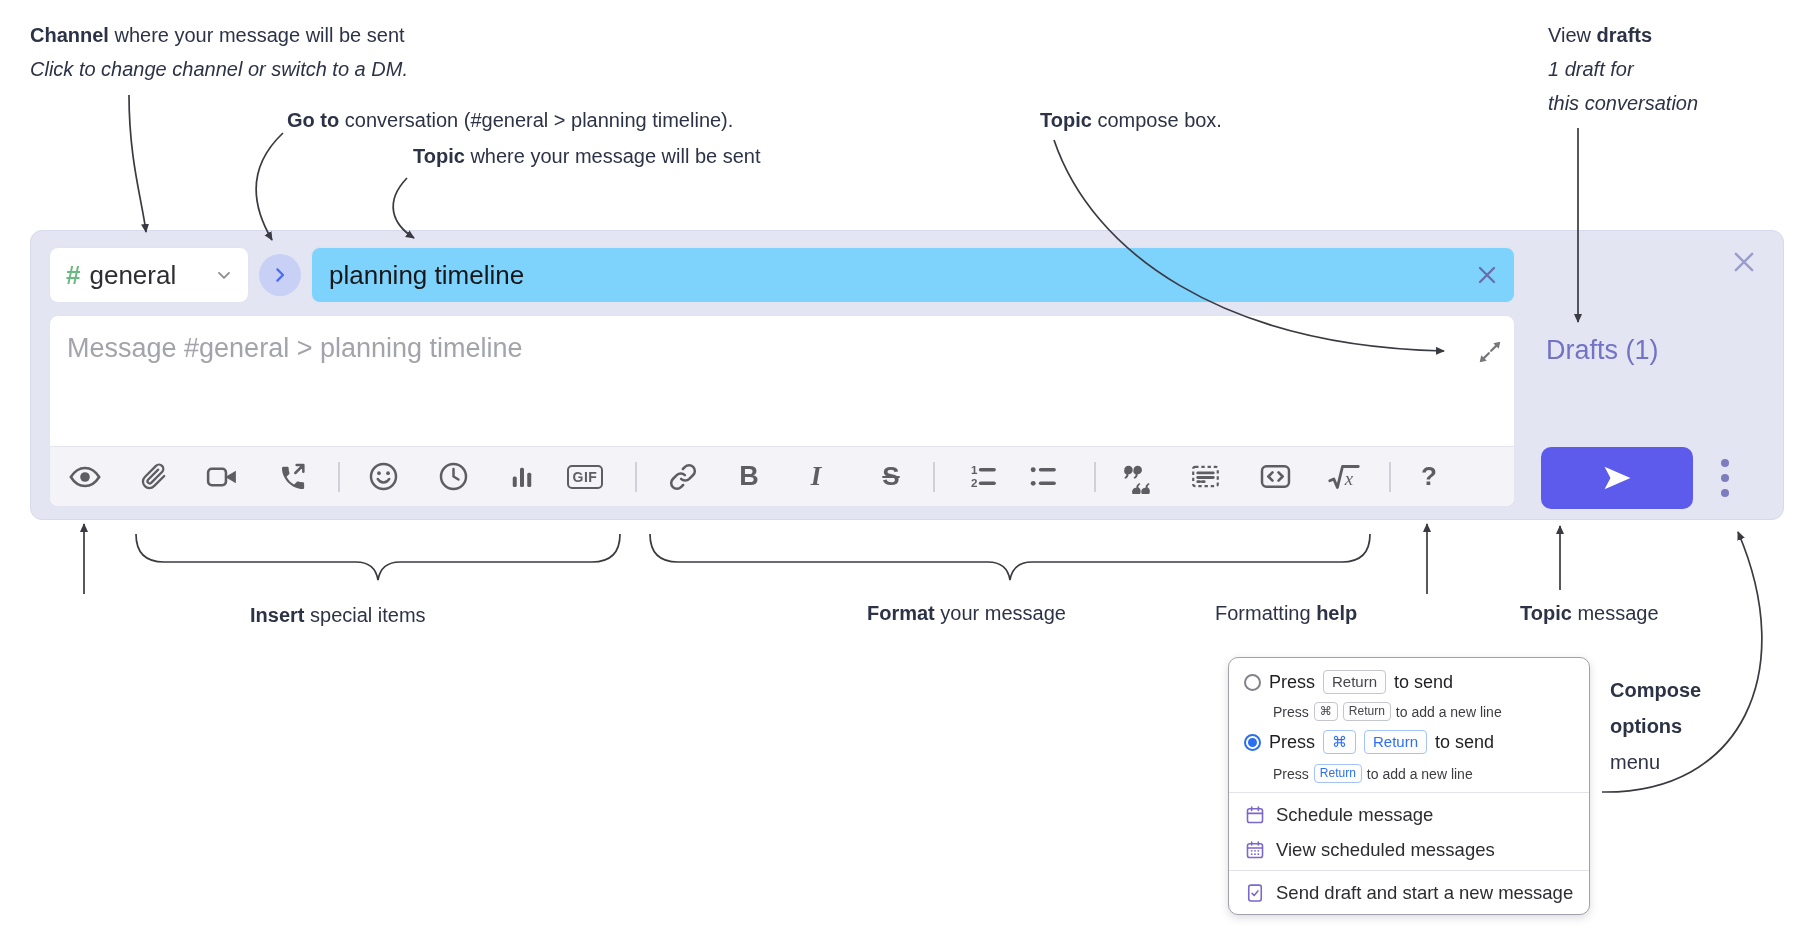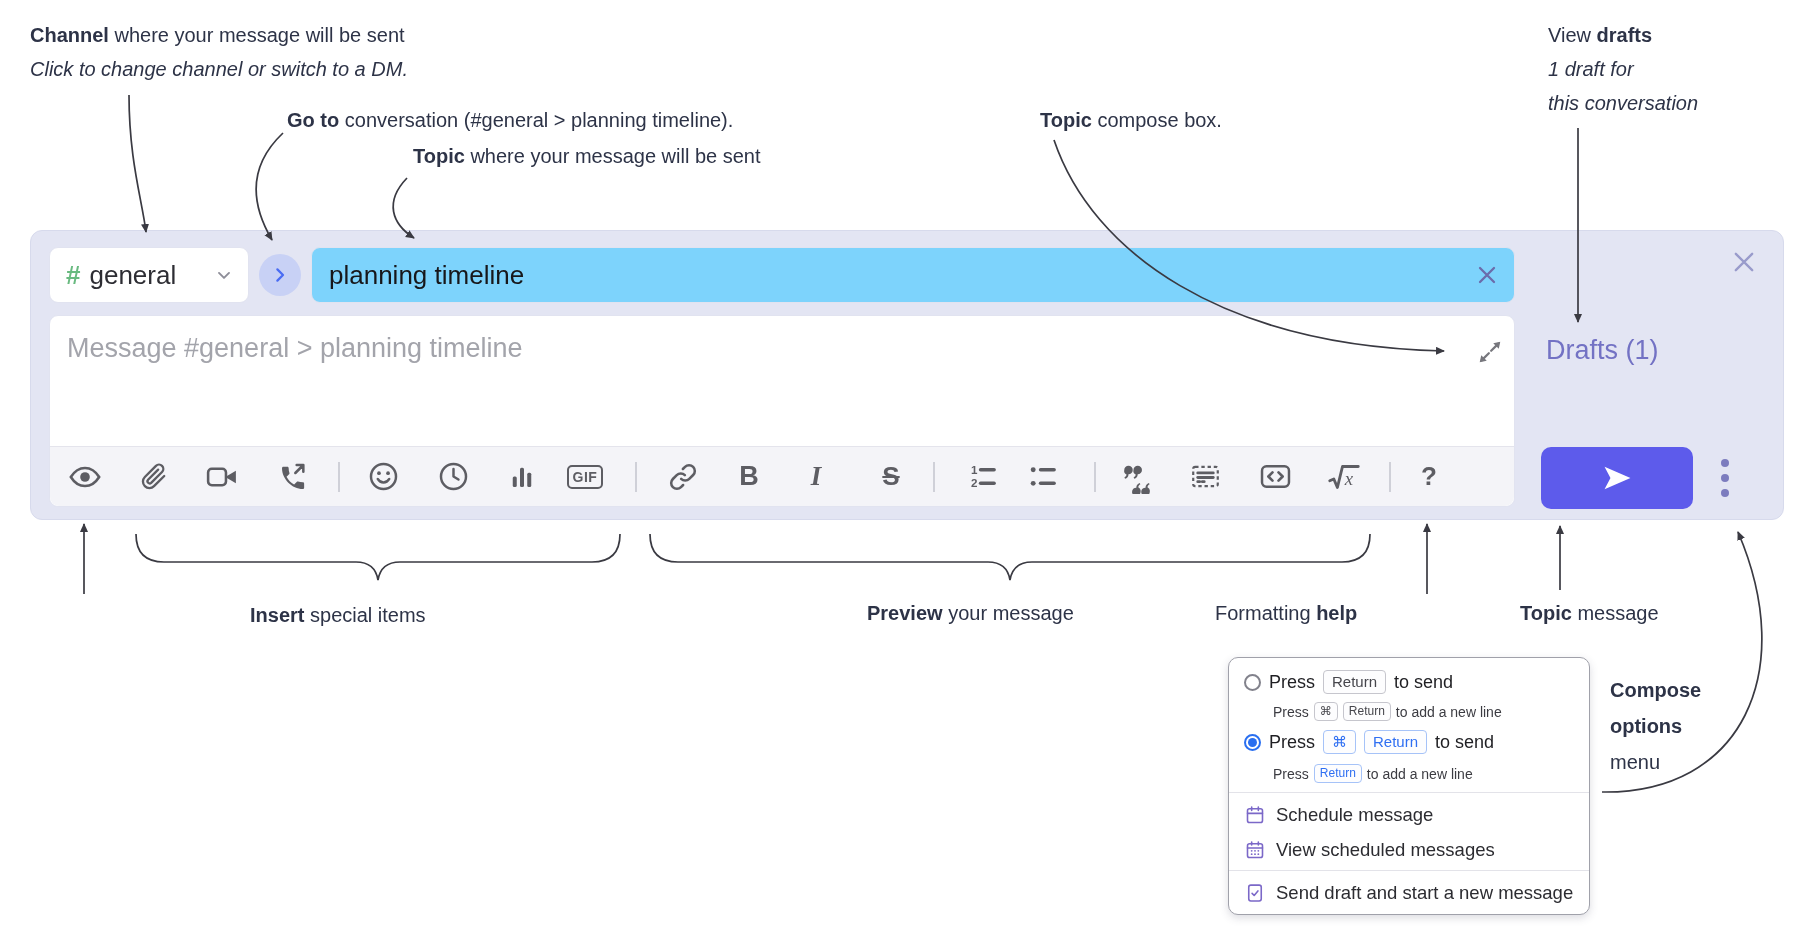--- a/index.html
+++ b/index.html
@@ -329,21 +329,21 @@
       <span class="dot"></span>
     </span>
   </div>
 
 
   <div class="note" style="left:250px; top:598px;">
     <span class="b">Insert</span><span> special items</span>
   </div>
 
   <div class="note" style="left:867px; top:596px;">
-    <span class="b">Preview</span><span> your message</span>
+    <span class="b">Format</span><span> your message</span>
   </div>
 
   <div class="note" style="left:1215px; top:596px;">
     <span>Formatting </span><span class="b">help</span>
   </div>
 
   <div class="note" style="left:1520px; top:596px;">
     <span class="b">Topic</span><span> message</span>
   </div>
 

